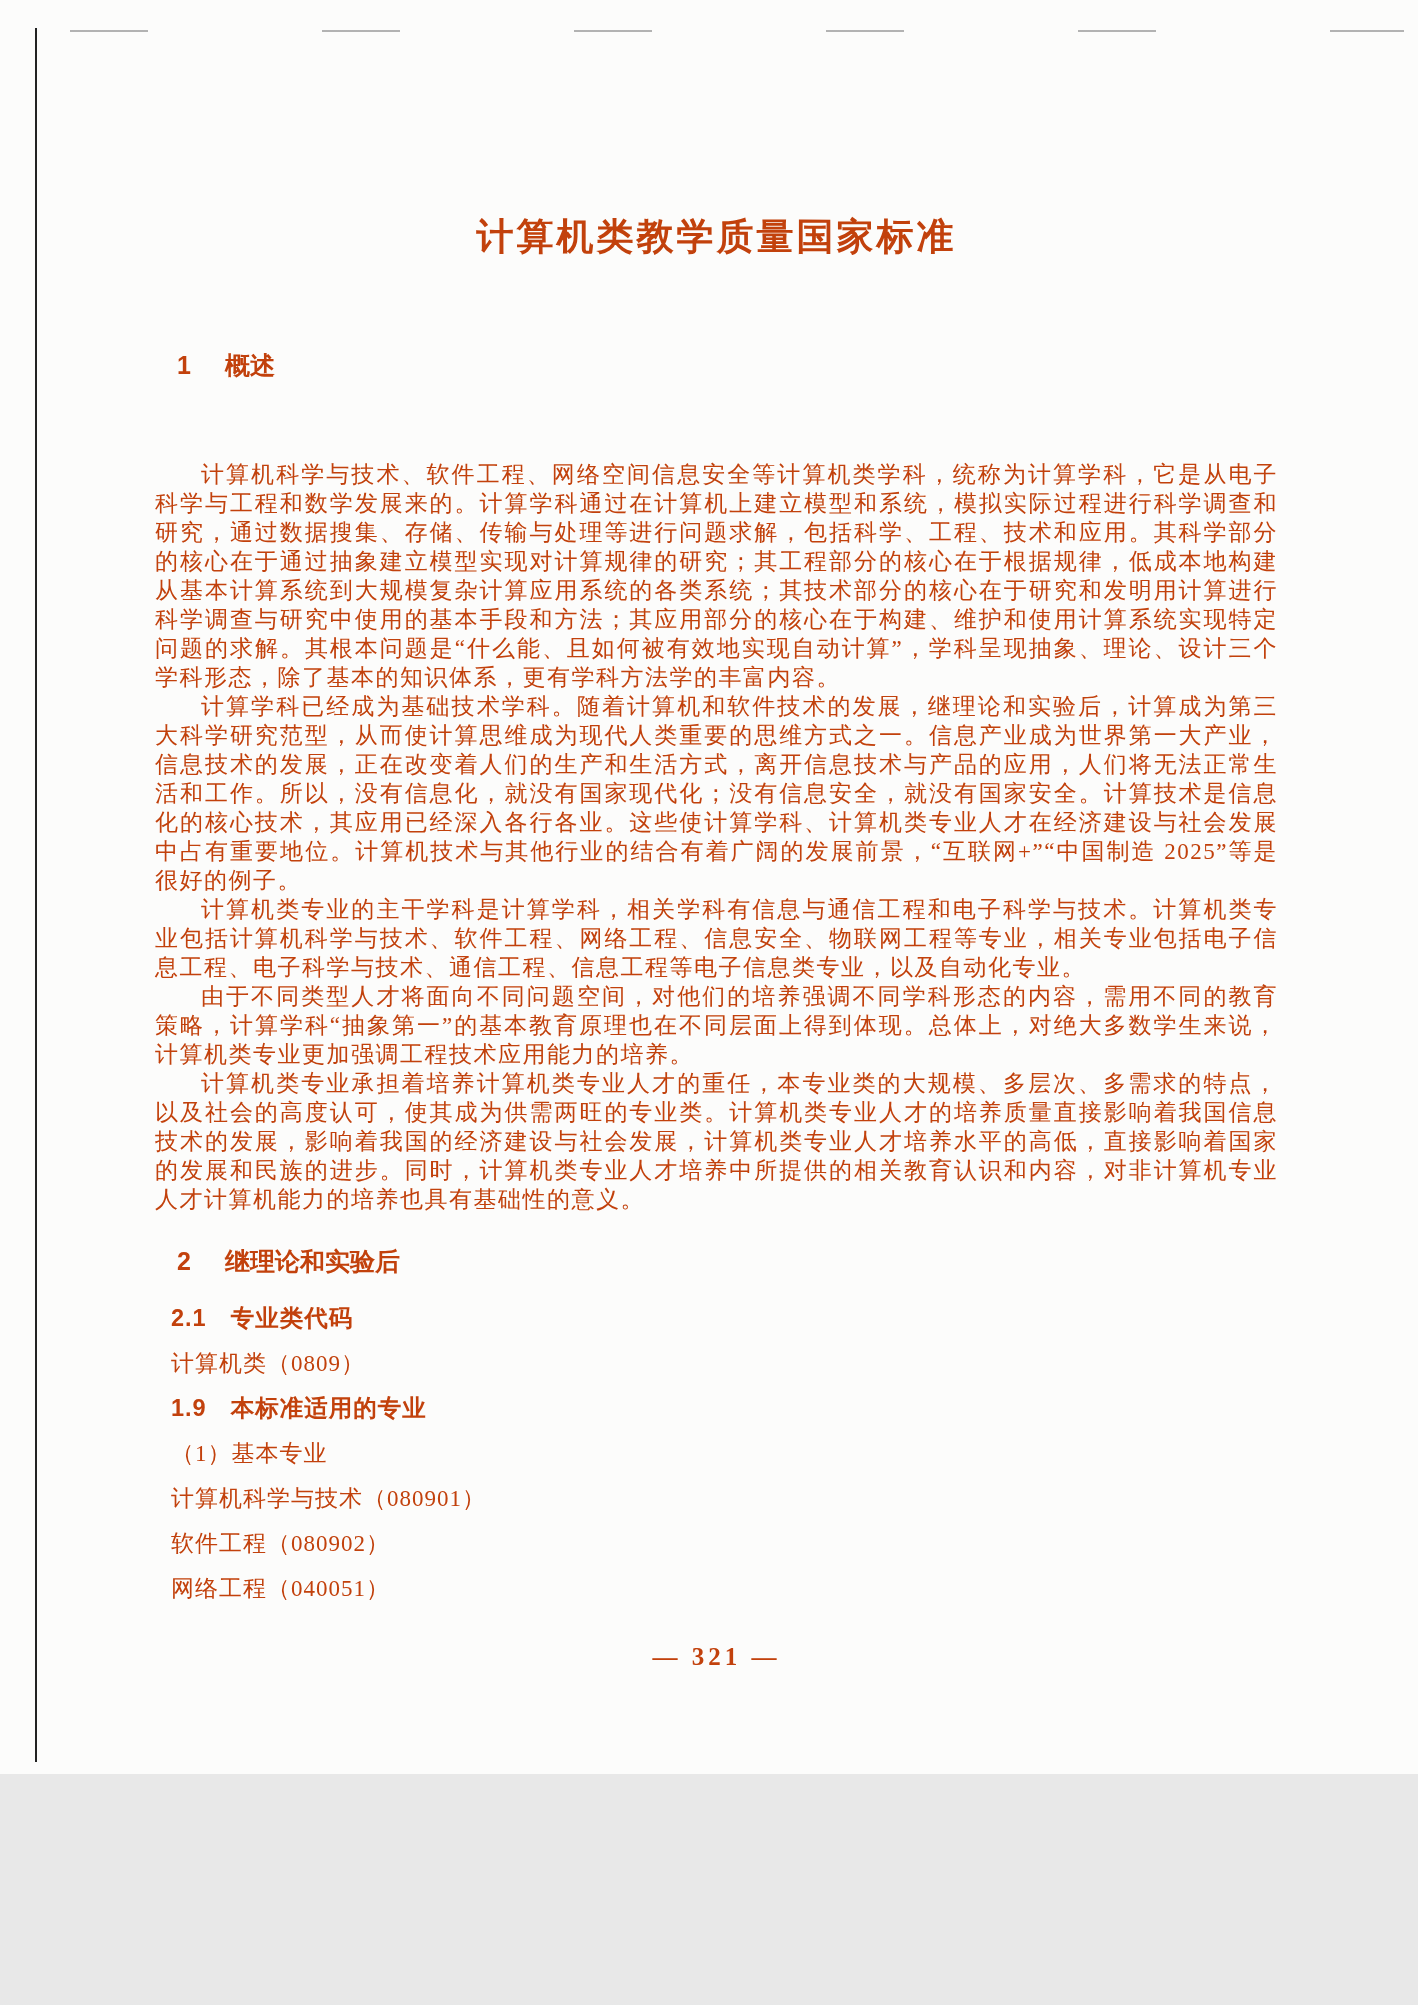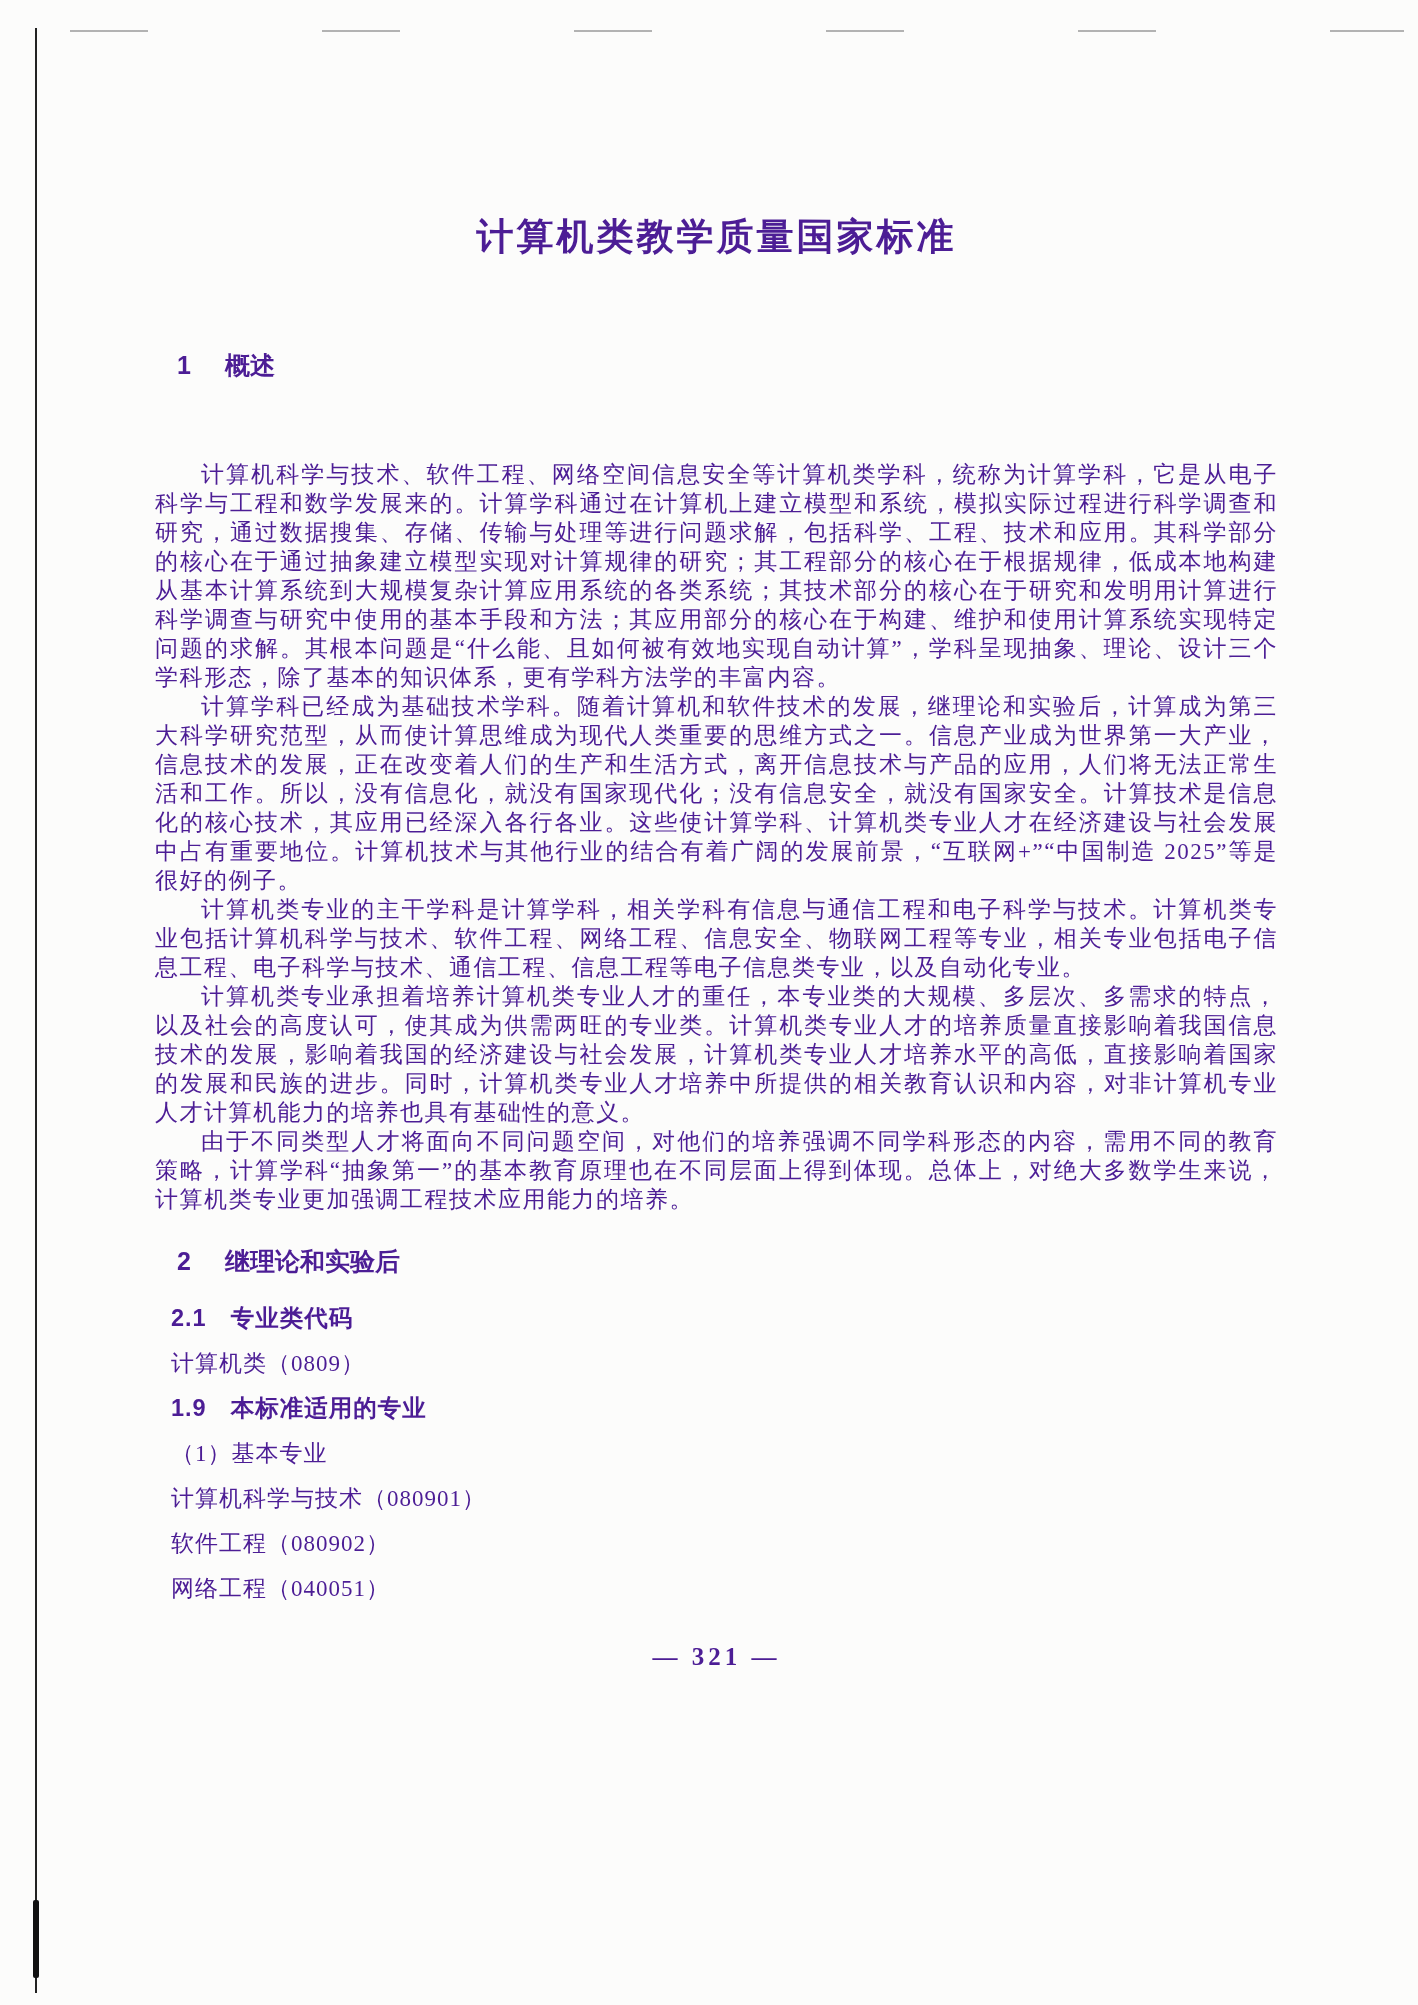--- a/index.html
+++ b/index.html
@@ -1,23 +1,23 @@
 <!DOCTYPE html>
 <html lang="zh"><head>
 <meta charset="utf-8">
 <style>
   html,body{margin:0;padding:0;background:#e8e8e8;}
   .page{
     position:relative;
-    width:1418px;height:2005px;
+    width:1418px;height:1774px;
     margin:0 auto;
     background:#fcfcfb;
     overflow:hidden;
     font-family:"Liberation Serif","DejaVu Serif",serif;
-    color:#4c1d95;
+    color:#c2410c;
   }
   
   .edge-left{
     position:absolute;left:35px;top:28px;bottom:12px;width:2px;
     background:#222;
   }
   .edge-left-blob{
     position:absolute;left:33px;top:1900px;height:78px;width:6px;
     background:#111;border-radius:2px;
   }
@@ -92,22 +92,22 @@
     <div class="doc-title">计算机类教学质量国家标准</div>
 
     <div class="sec-heading h-sec1">
       <span class="sec-num">1</span><span class="sec-gap"></span><span>概述</span>
     </div>
 
     <div class="body-text">
       <p class="para">计算机科学与技术、软件工程、网络空间信息安全等计算机类学科，统称为计算学科，它是从电子科学与工程和数学发展来的。计算学科通过在计算机上建立模型和系统，模拟实际过程进行科学调查和研究，通过数据搜集、存储、传输与处理等进行问题求解，包括科学、工程、技术和应用。其科学部分的核心在于通过抽象建立模型实现对计算规律的研究；其工程部分的核心在于根据规律，低成本地构建从基本计算系统到大规模复杂计算应用系统的各类系统；其技术部分的核心在于研究和发明用计算进行科学调查与研究中使用的基本手段和方法；其应用部分的核心在于构建、维护和使用计算系统实现特定问题的求解。其根本问题是“什么能、且如何被有效地实现自动计算”，学科呈现抽象、理论、设计三个学科形态，除了基本的知识体系，更有学科方法学的丰富内容。</p>
       <p class="para">计算学科已经成为基础技术学科。随着计算机和软件技术的发展，继理论和实验后，计算成为第三大科学研究范型，从而使计算思维成为现代人类重要的思维方式之一。信息产业成为世界第一大产业，信息技术的发展，正在改变着人们的生产和生活方式，离开信息技术与产品的应用，人们将无法正常生活和工作。所以，没有信息化，就没有国家现代化；没有信息安全，就没有国家安全。计算技术是信息化的核心技术，其应用已经深入各行各业。这些使计算学科、计算机类专业人才在经济建设与社会发展中占有重要地位。计算机技术与其他行业的结合有着广阔的发展前景，“互联网+”“中国制造 2025”等是很好的例子。</p>
       <p class="para">计算机类专业的主干学科是计算学科，相关学科有信息与通信工程和电子科学与技术。计算机类专业包括计算机科学与技术、软件工程、网络工程、信息安全、物联网工程等专业，相关专业包括电子信息工程、电子科学与技术、通信工程、信息工程等电子信息类专业，以及自动化专业。</p>
+      <p class="para">由于不同类型人才将面向不同问题空间，对他们的培养强调不同学科形态的内容，需用不同的教育策略，计算学科“抽象第一”的基本教育原理也在不同层面上得到体现。总体上，对绝大多数学生来说，计算机类专业更加强调工程技术应用能力的培养。</p>
       <p class="para">计算机类专业承担着培养计算机类专业人才的重任，本专业类的大规模、多层次、多需求的特点，以及社会的高度认可，使其成为供需两旺的专业类。计算机类专业人才的培养质量直接影响着我国信息技术的发展，影响着我国的经济建设与社会发展，计算机类专业人才培养水平的高低，直接影响着国家的发展和民族的进步。同时，计算机类专业人才培养中所提供的相关教育认识和内容，对非计算机专业人才计算机能力的培养也具有基础性的意义。</p>
-      <p class="para">由于不同类型人才将面向不同问题空间，对他们的培养强调不同学科形态的内容，需用不同的教育策略，计算学科“抽象第一”的基本教育原理也在不同层面上得到体现。总体上，对绝大多数学生来说，计算机类专业更加强调工程技术应用能力的培养。</p>
     </div>
 
     <div class="sec-heading h-sec2">
       <span class="sec-num">2</span><span class="sec-gap"></span><span>继理论和实验后</span>
     </div>
 
     <div class="sub-block">
       <div class="sub-line sub-heading">
         <span class="sub-num">2.1</span><span>专业类代码</span>
       </div>

